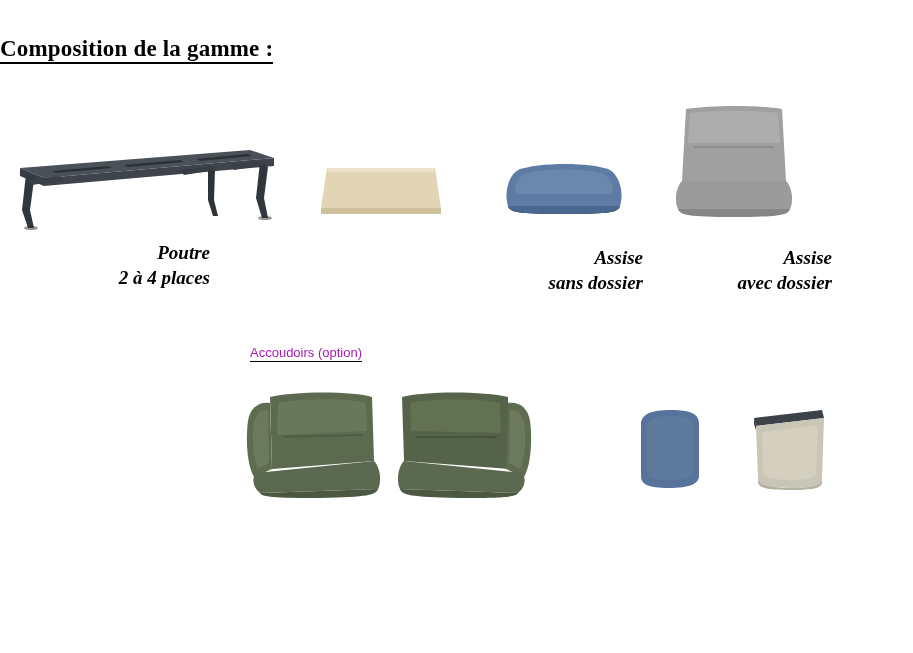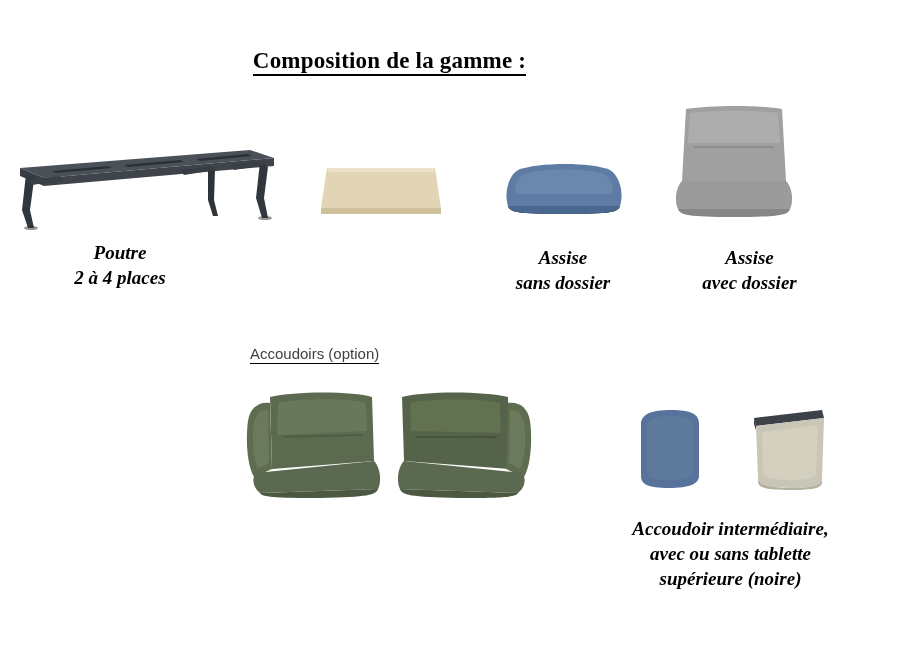--- a/index.html
+++ b/index.html
@@ -18,55 +18,54 @@
   .page {
     position: relative;
     width: 913px;
     height: 653px;
   }
 
   
   .main-title {
     position: absolute;
     left: 0;
-    top: 48px;
+    top: 36px;
     width: 779px;
-    text-align: center;
     font-family: "Liberation Serif", serif;
     font-weight: bold;
     font-size: 23px;
     letter-spacing: .2px;
   }
   .main-title span {
     border-bottom: 2px solid #000;
     padding-bottom: 1px;
   }
 
   .section-title {
     position: absolute;
     left: 250px;
     top: 345px;
     font-family: "Liberation Sans", sans-serif;
-    font-size: 15px;
-    color: #404040;
+    font-size: 13px;
+    color: #a21caf;
   }
   .section-title span {
     border-bottom: 1px solid #000;
     padding-bottom: 1px;
   }
 
   
   .caption {
     position: absolute;
     font-family: "Liberation Serif", serif;
     font-style: italic;
     font-weight: bold;
     font-size: 19px;
     line-height: 25px;
-    text-align: center;
+    text-align: right;
     white-space: pre-line;
   }
 
   
   .fig { position: absolute; }
 
   
   .beam-wrap { left: 12px; top: 140px; width: 268px; height: 90px; }
 
   
@@ -206,17 +205,14 @@
 
       <polygon points="6,10 74,2 76,10 8,18" fill="#3c4248"></polygon>
       <polygon points="6,10 8,18 8,22 6,16" fill="#2e3338"></polygon>
 
       <path d="M8,18 L76,10 L74,70 C74,76 66,80 44,80 C20,80 10,76 10,70 Z" fill="#c9c6b6"></path>
       <path d="M14,24 L70,17 L68,64 C68,70 62,72 44,72 C24,72 15,70 15,64 Z" fill="#d7d4c4" opacity=".7"></path>
       <path d="M10,70 C10,76 20,80 44,80 C66,80 74,76 74,70 L74,74 C74,80 66,82 44,82 C20,82 10,80 10,74 Z" fill="#b4b1a2"></path>
     </svg>
   </div>
 
-  <div class="caption" style="left:598px; top:516px; width:265px;">Accoudoir intermédiaire,
-avec ou sans tablette
-supérieure (noire)</div>
 
 </div>
 
 </body></html>

